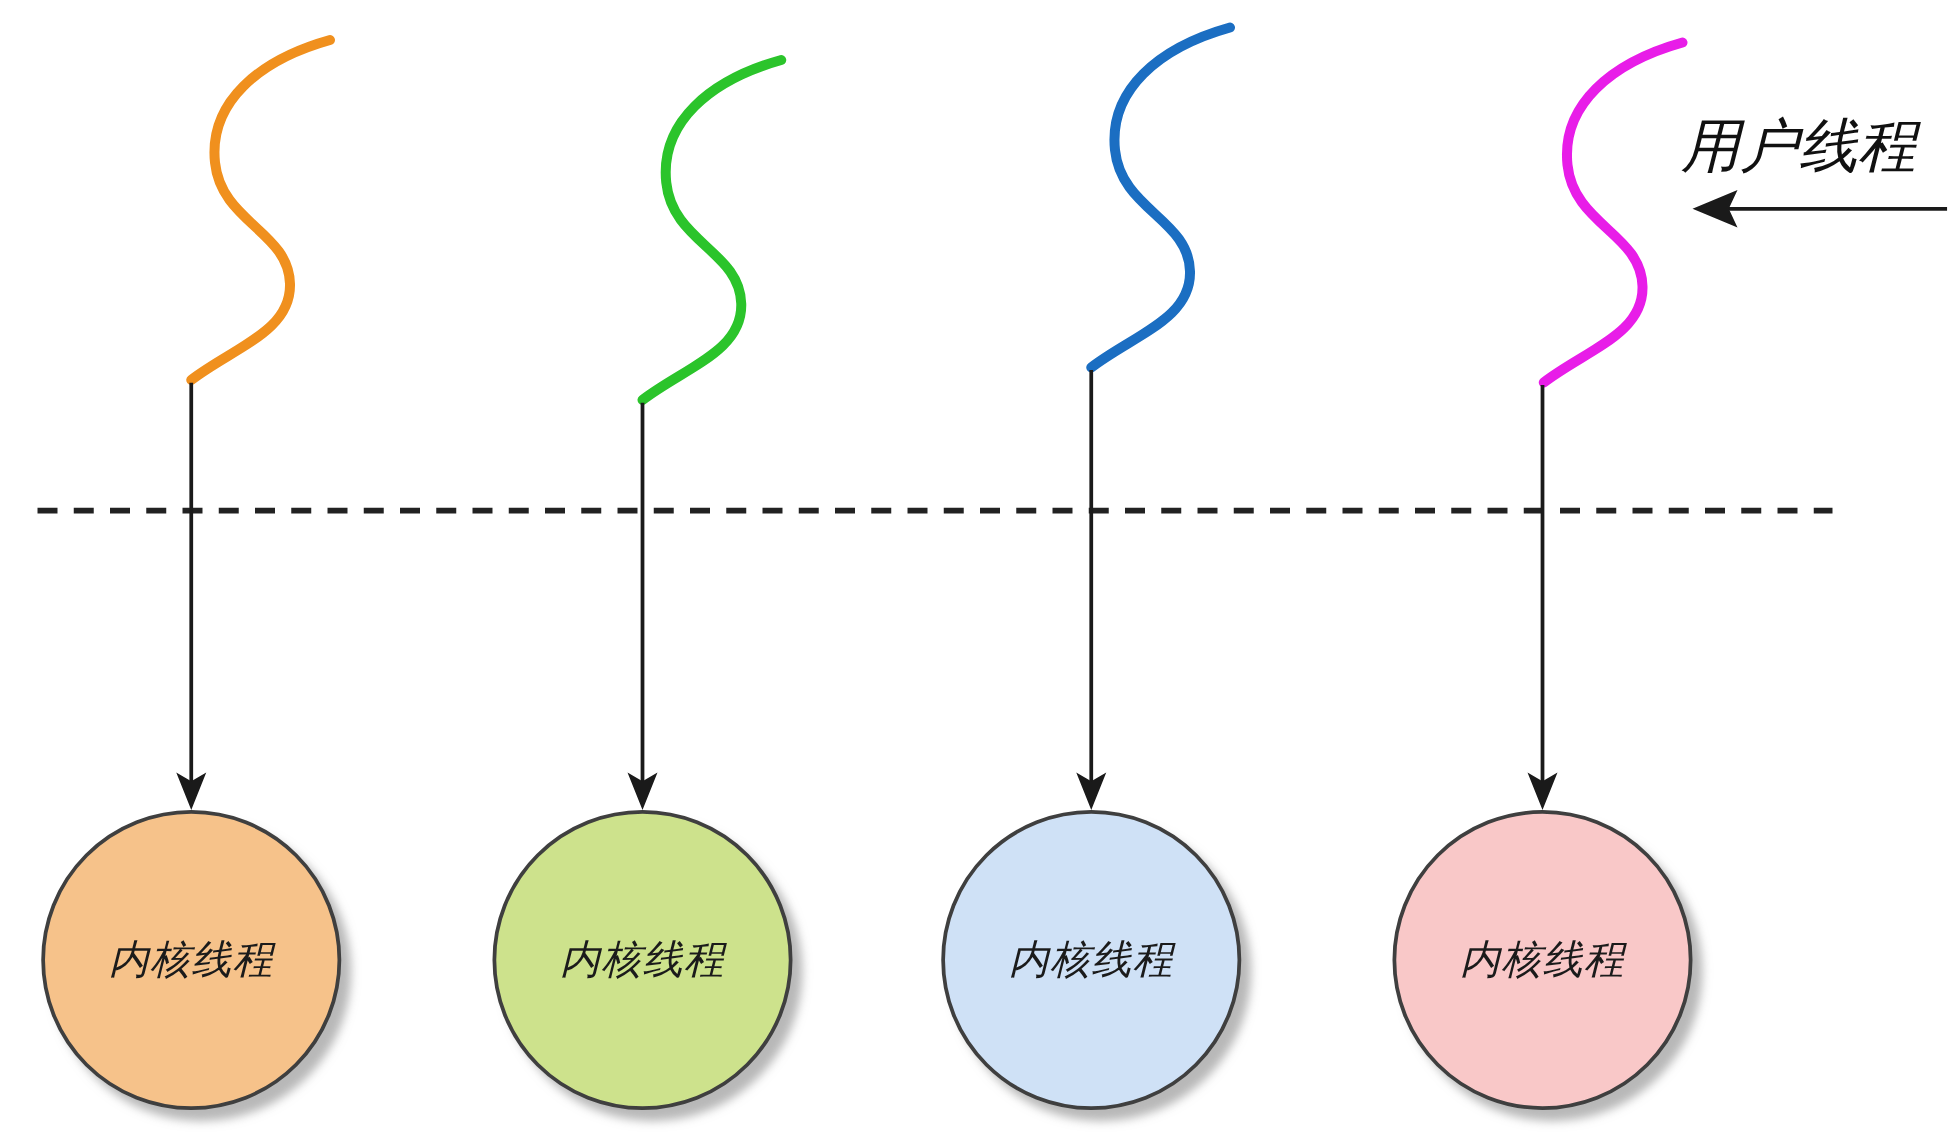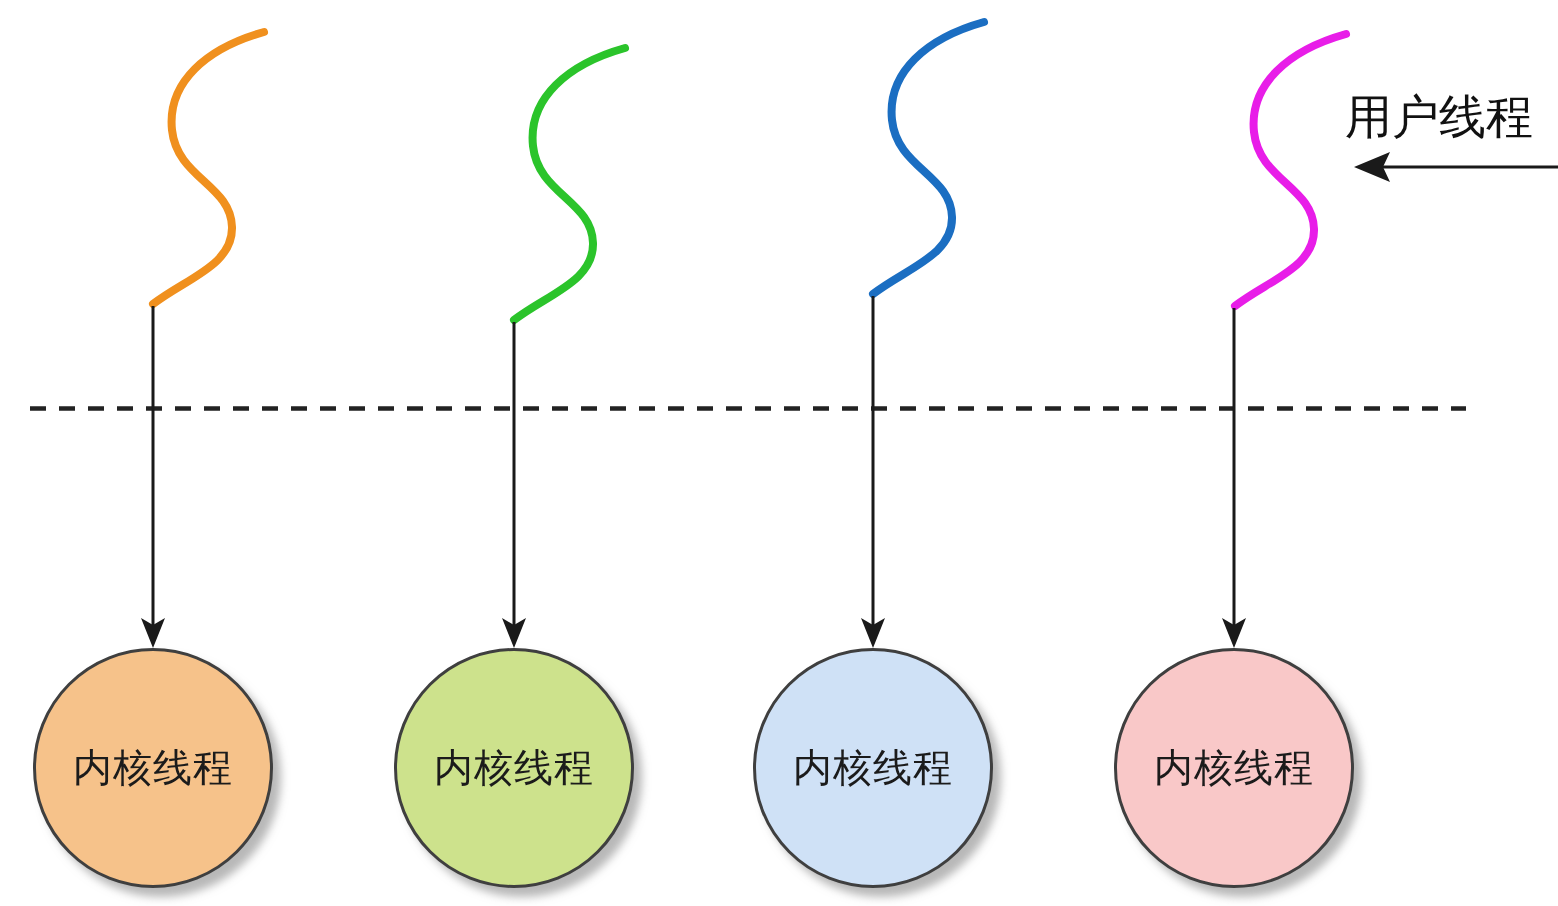--- a/index.html
+++ b/index.html
@@ -7,20 +7,21 @@
     padding: 0;
     background: #ffffff;
     font-family: "Liberation Sans", "DejaVu Sans", sans-serif;
   }
   .stage {
     position: relative;
     width: 1558px;
     height: 906px;
     background: #ffffff;
     overflow: hidden;
+    font-style: italic;
   }
   .abs { position: absolute; }
 
   
   .squiggle { width: 135px; height: 290px; }
   .squiggle svg { display: block; width: 135px; height: 290px; }
   .squiggle path {
     fill: none;
     stroke-width: 8px;
     stroke-linecap: round;
@@ -40,21 +41,21 @@
     width: 234px;
     height: 234px;
     border: 3px solid #3f3f3f;
     border-radius: 50%;
     box-shadow: 8px 9px 8px rgba(125,125,125,0.55);
     display: flex;
     align-items: center;
     justify-content: center;
   }
   .kcircle .klabel {
-    font-size: 39px;
+    font-size: 32px;
     color: #1b1b1b;
     letter-spacing: 1px;
     white-space: nowrap;
   }
 
   
   .annotation-label {
     font-size: 47px;
     color: #111111;
     white-space: nowrap;

